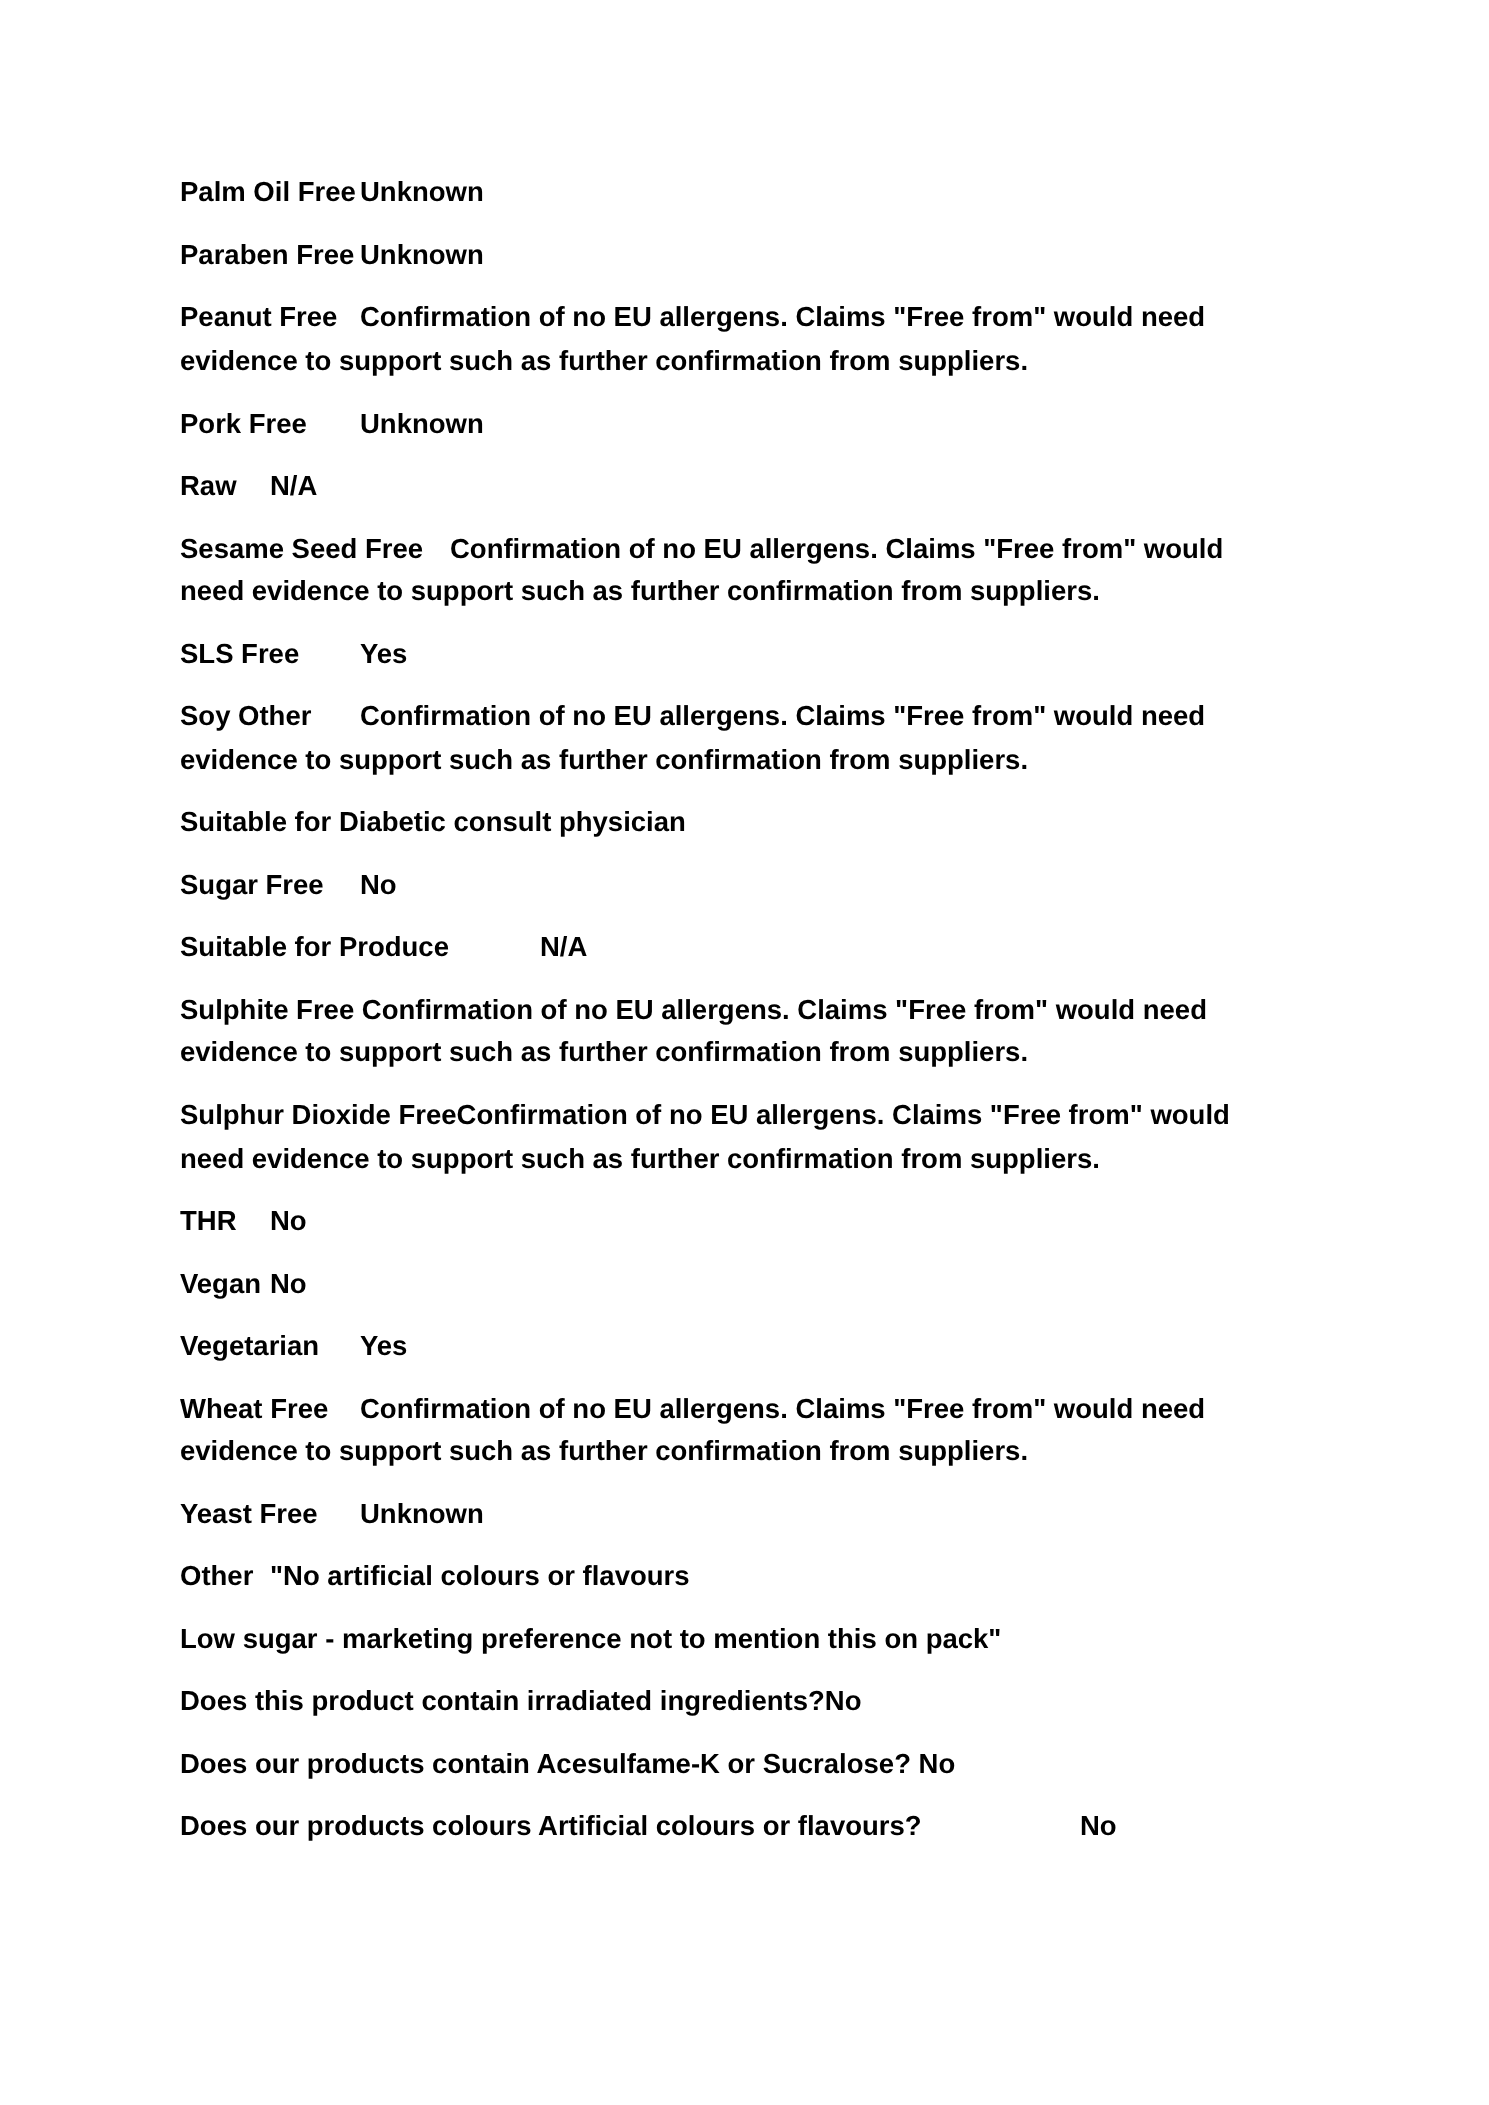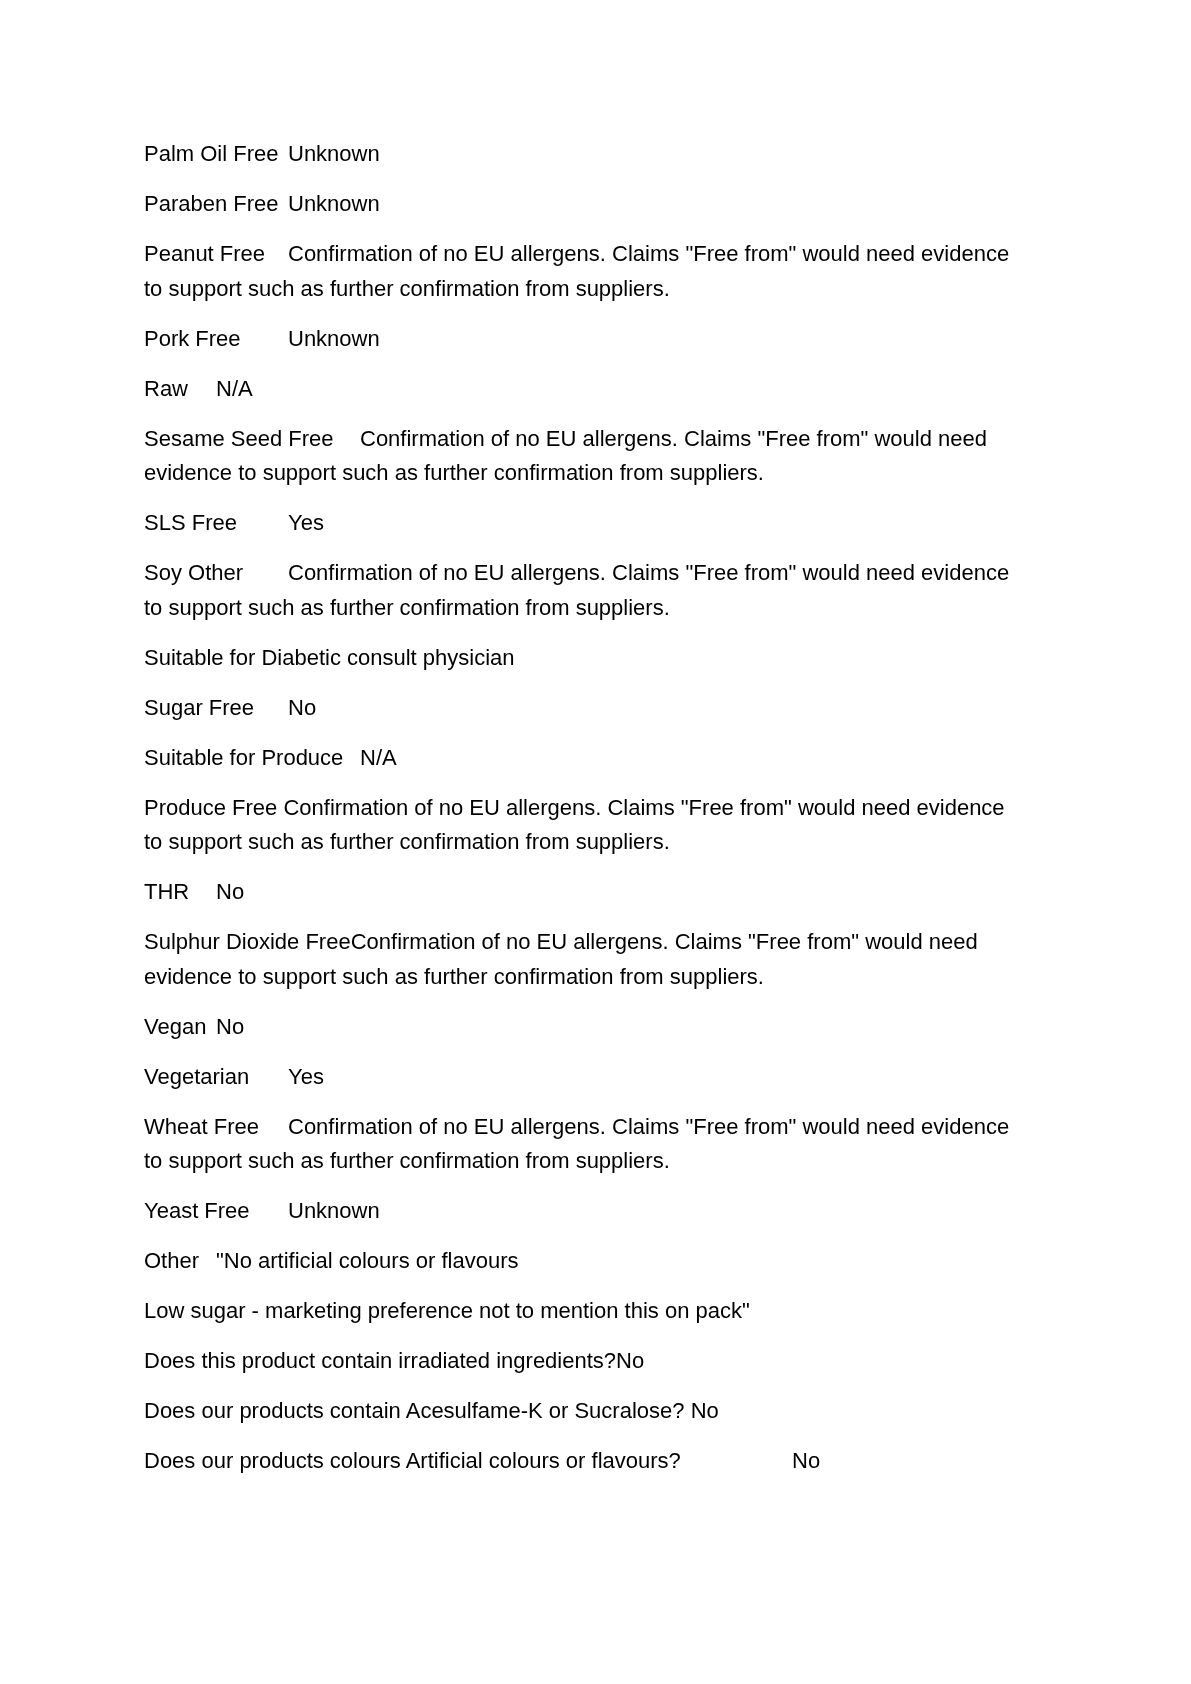--- a/index.html
+++ b/index.html
@@ -14,21 +14,21 @@
     box-sizing: border-box;
     background: #ffffff;
     color: #000000;
     padding: 137px 175px 120px 144px;
   }
   p.row {
     margin: 0 0 15.5px 0;
     font-family: "Liberation Sans", "DejaVu Sans", sans-serif;
     font-size: 22px;
     line-height: 34.5px;
-    font-weight: 400;
+    font-weight: 700;
     white-space: pre-wrap;
     tab-size: 72px;
     -moz-tab-size: 72px;
     word-spacing: normal;
   }
 </style>
 </head>
 <body>
 
 <div class="page">
@@ -36,23 +36,23 @@
   <p class="row"><span>Paraben Free</span><span>	</span><span>Unknown</span></p>
   <p class="row"><span>Peanut Free</span><span>	</span><span>Confirmation of no EU allergens. Claims "Free from" would need evidence to support such as further confirmation from suppliers.</span></p>
   <p class="row"><span>Pork Free</span><span>	</span><span>Unknown</span></p>
   <p class="row"><span>Raw</span><span>	</span><span>N/A</span></p>
   <p class="row"><span>Sesame Seed Free</span><span>	</span><span>Confirmation of no EU allergens. Claims "Free from" would need evidence to support such as further confirmation from suppliers.</span></p>
   <p class="row"><span>SLS Free</span><span>	</span><span>Yes</span></p>
   <p class="row"><span>Soy Other</span><span>	</span><span>Confirmation of no EU allergens. Claims "Free from" would need evidence to support such as further confirmation from suppliers.</span></p>
   <p class="row"><span>Suitable for Diabetic</span><span> </span><span>consult physician</span></p>
   <p class="row"><span>Sugar Free</span><span>	</span><span>No</span></p>
   <p class="row"><span>Suitable for Produce</span><span>	</span><span>N/A</span></p>
-  <p class="row"><span>Produce Free</span><span> </span><span>Confirmation of no EU allergens. Claims "Free from" would need evidence to support such as further confirmation from suppliers.</span></p>
+  <p class="row"><span>Sulphite Free</span><span> </span><span>Confirmation of no EU allergens. Claims "Free from" would need evidence to support such as further confirmation from suppliers.</span></p>
+  <p class="row"><span>Sulphur Dioxide Free</span><span></span><span>Confirmation of no EU allergens. Claims "Free from" would need evidence to support such as further confirmation from suppliers.</span></p>
   <p class="row"><span>THR</span><span>	</span><span>No</span></p>
-  <p class="row"><span>Sulphur Dioxide Free</span><span></span><span>Confirmation of no EU allergens. Claims "Free from" would need evidence to support such as further confirmation from suppliers.</span></p>
   <p class="row"><span>Vegan</span><span>	</span><span>No</span></p>
   <p class="row"><span>Vegetarian</span><span>	</span><span>Yes</span></p>
   <p class="row"><span>Wheat Free</span><span>	</span><span>Confirmation of no EU allergens. Claims "Free from" would need evidence to support such as further confirmation from suppliers.</span></p>
   <p class="row"><span>Yeast Free</span><span>	</span><span>Unknown</span></p>
   <p class="row"><span>Other</span><span>	</span><span>"No artificial colours or flavours</span></p>
   <p class="row"><span></span><span></span><span>Low sugar - marketing preference not to mention this on pack"</span></p>
   <p class="row"><span>Does this product contain irradiated ingredients?</span><span></span><span>No</span></p>
   <p class="row"><span>Does our products contain Acesulfame-K or Sucralose?</span><span> </span><span>No</span></p>
   <p class="row"><span>Does our products colours Artificial colours or flavours?</span><span>		</span><span>No</span></p>
 </div>

